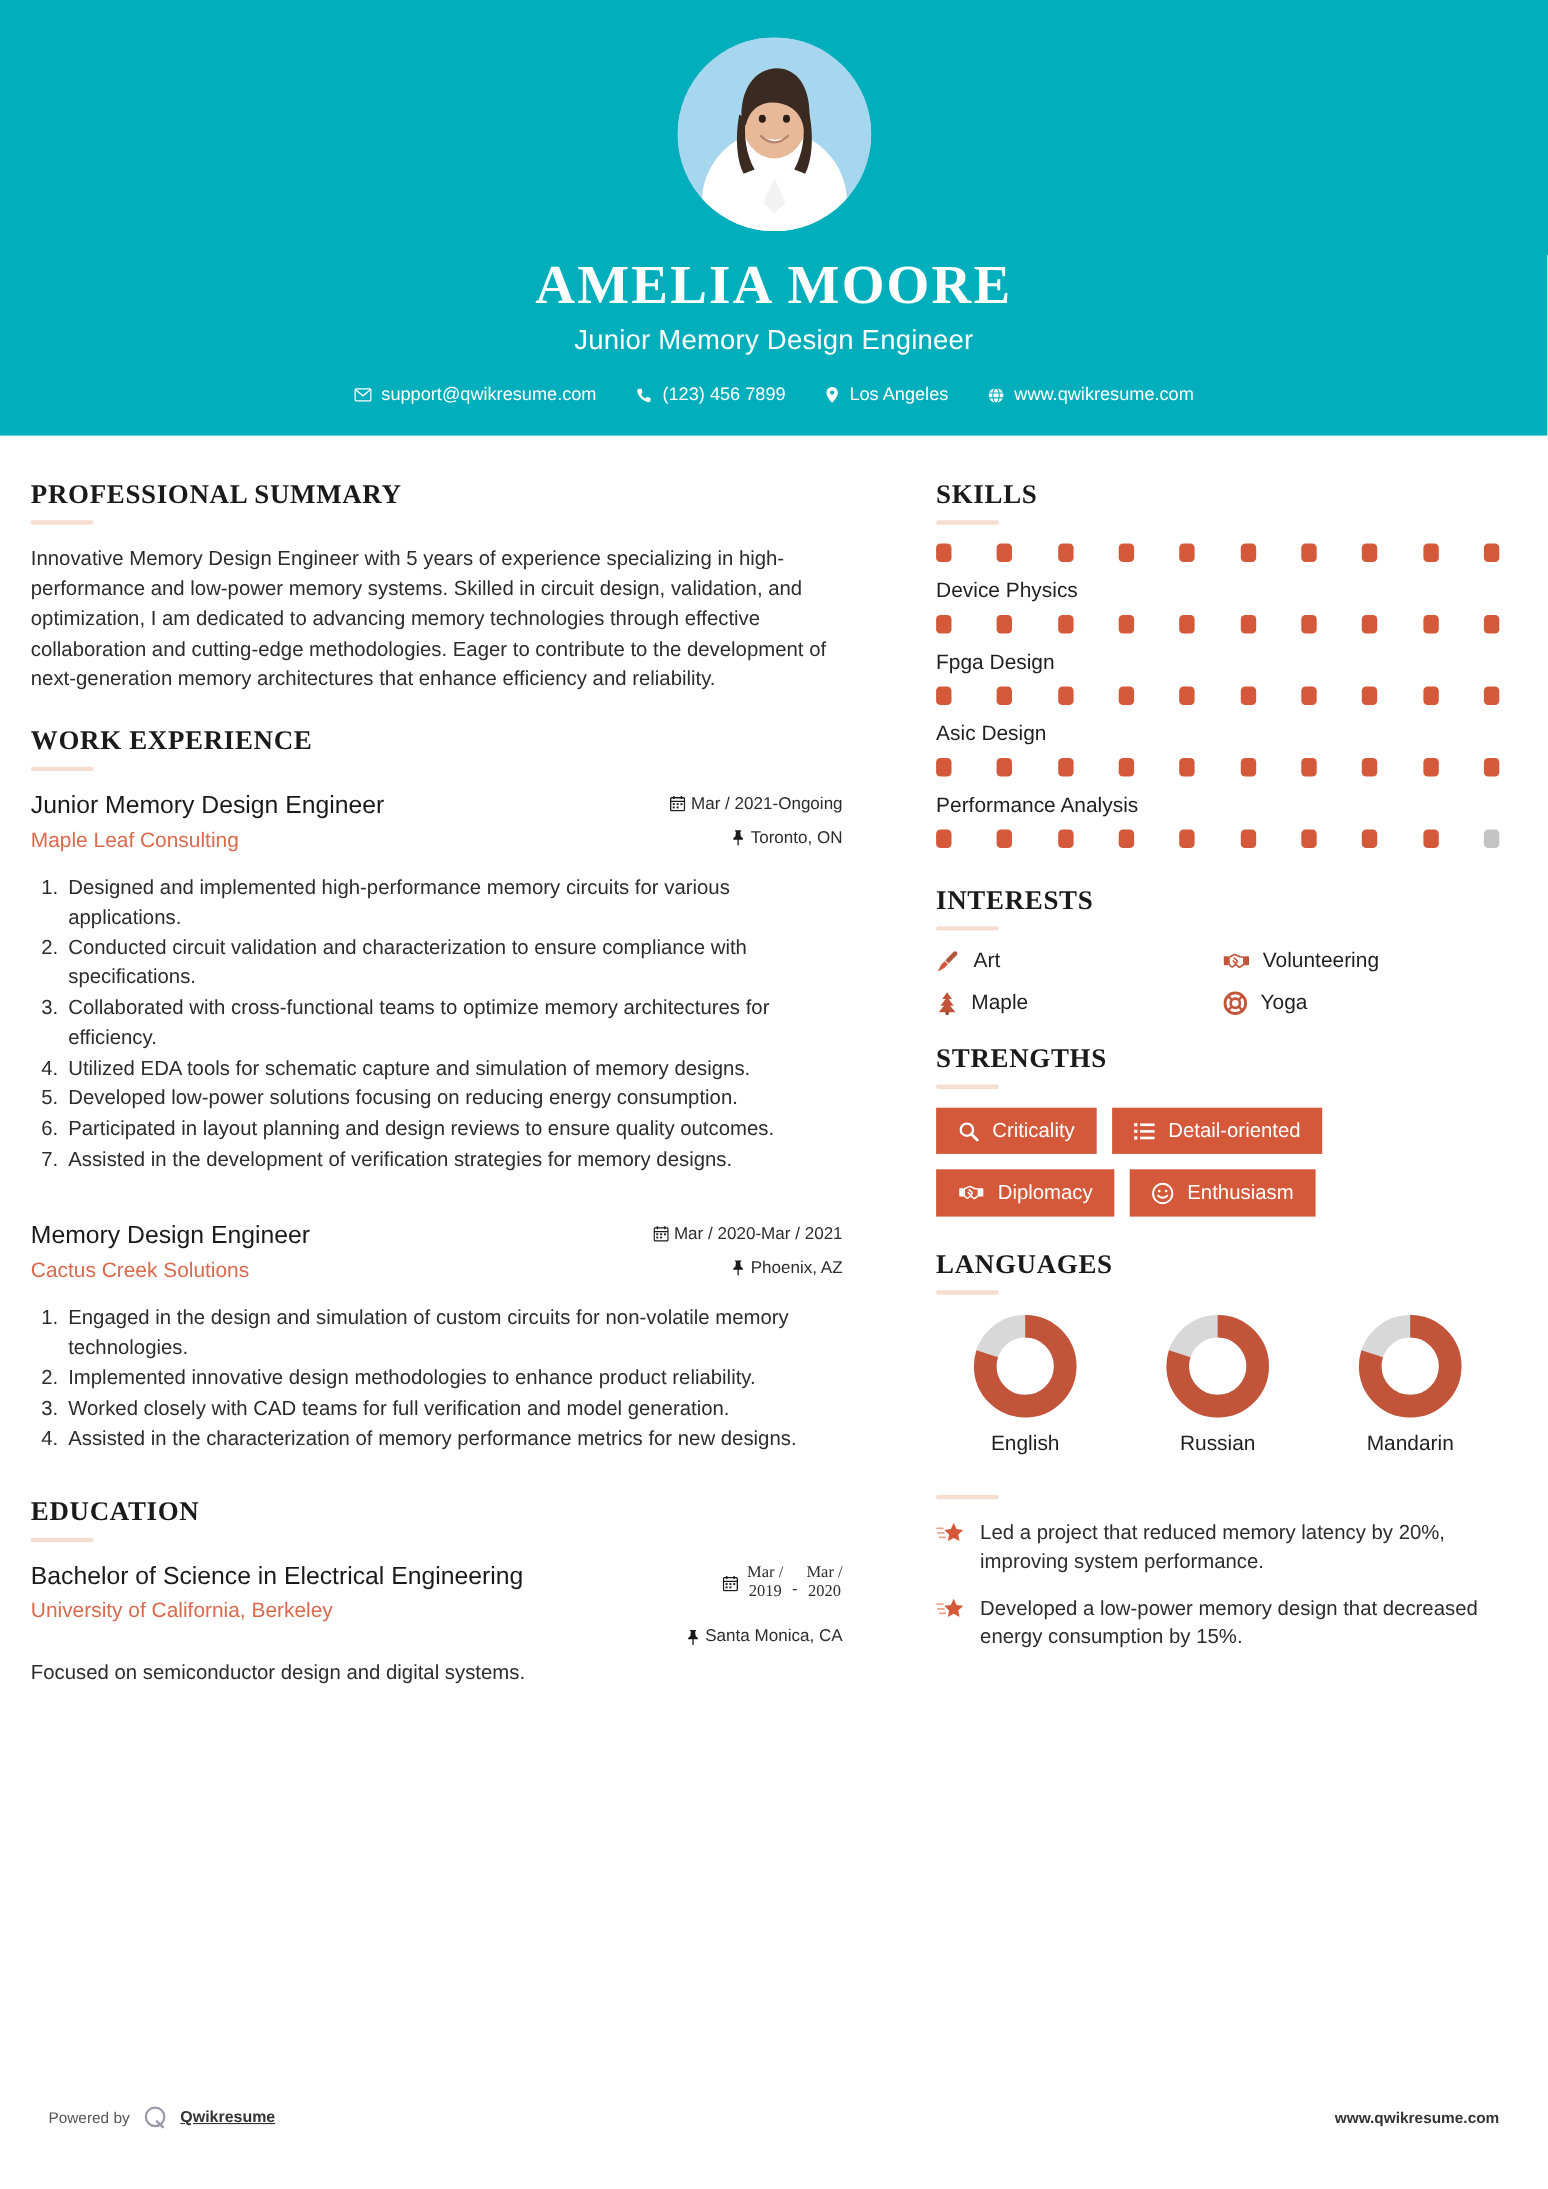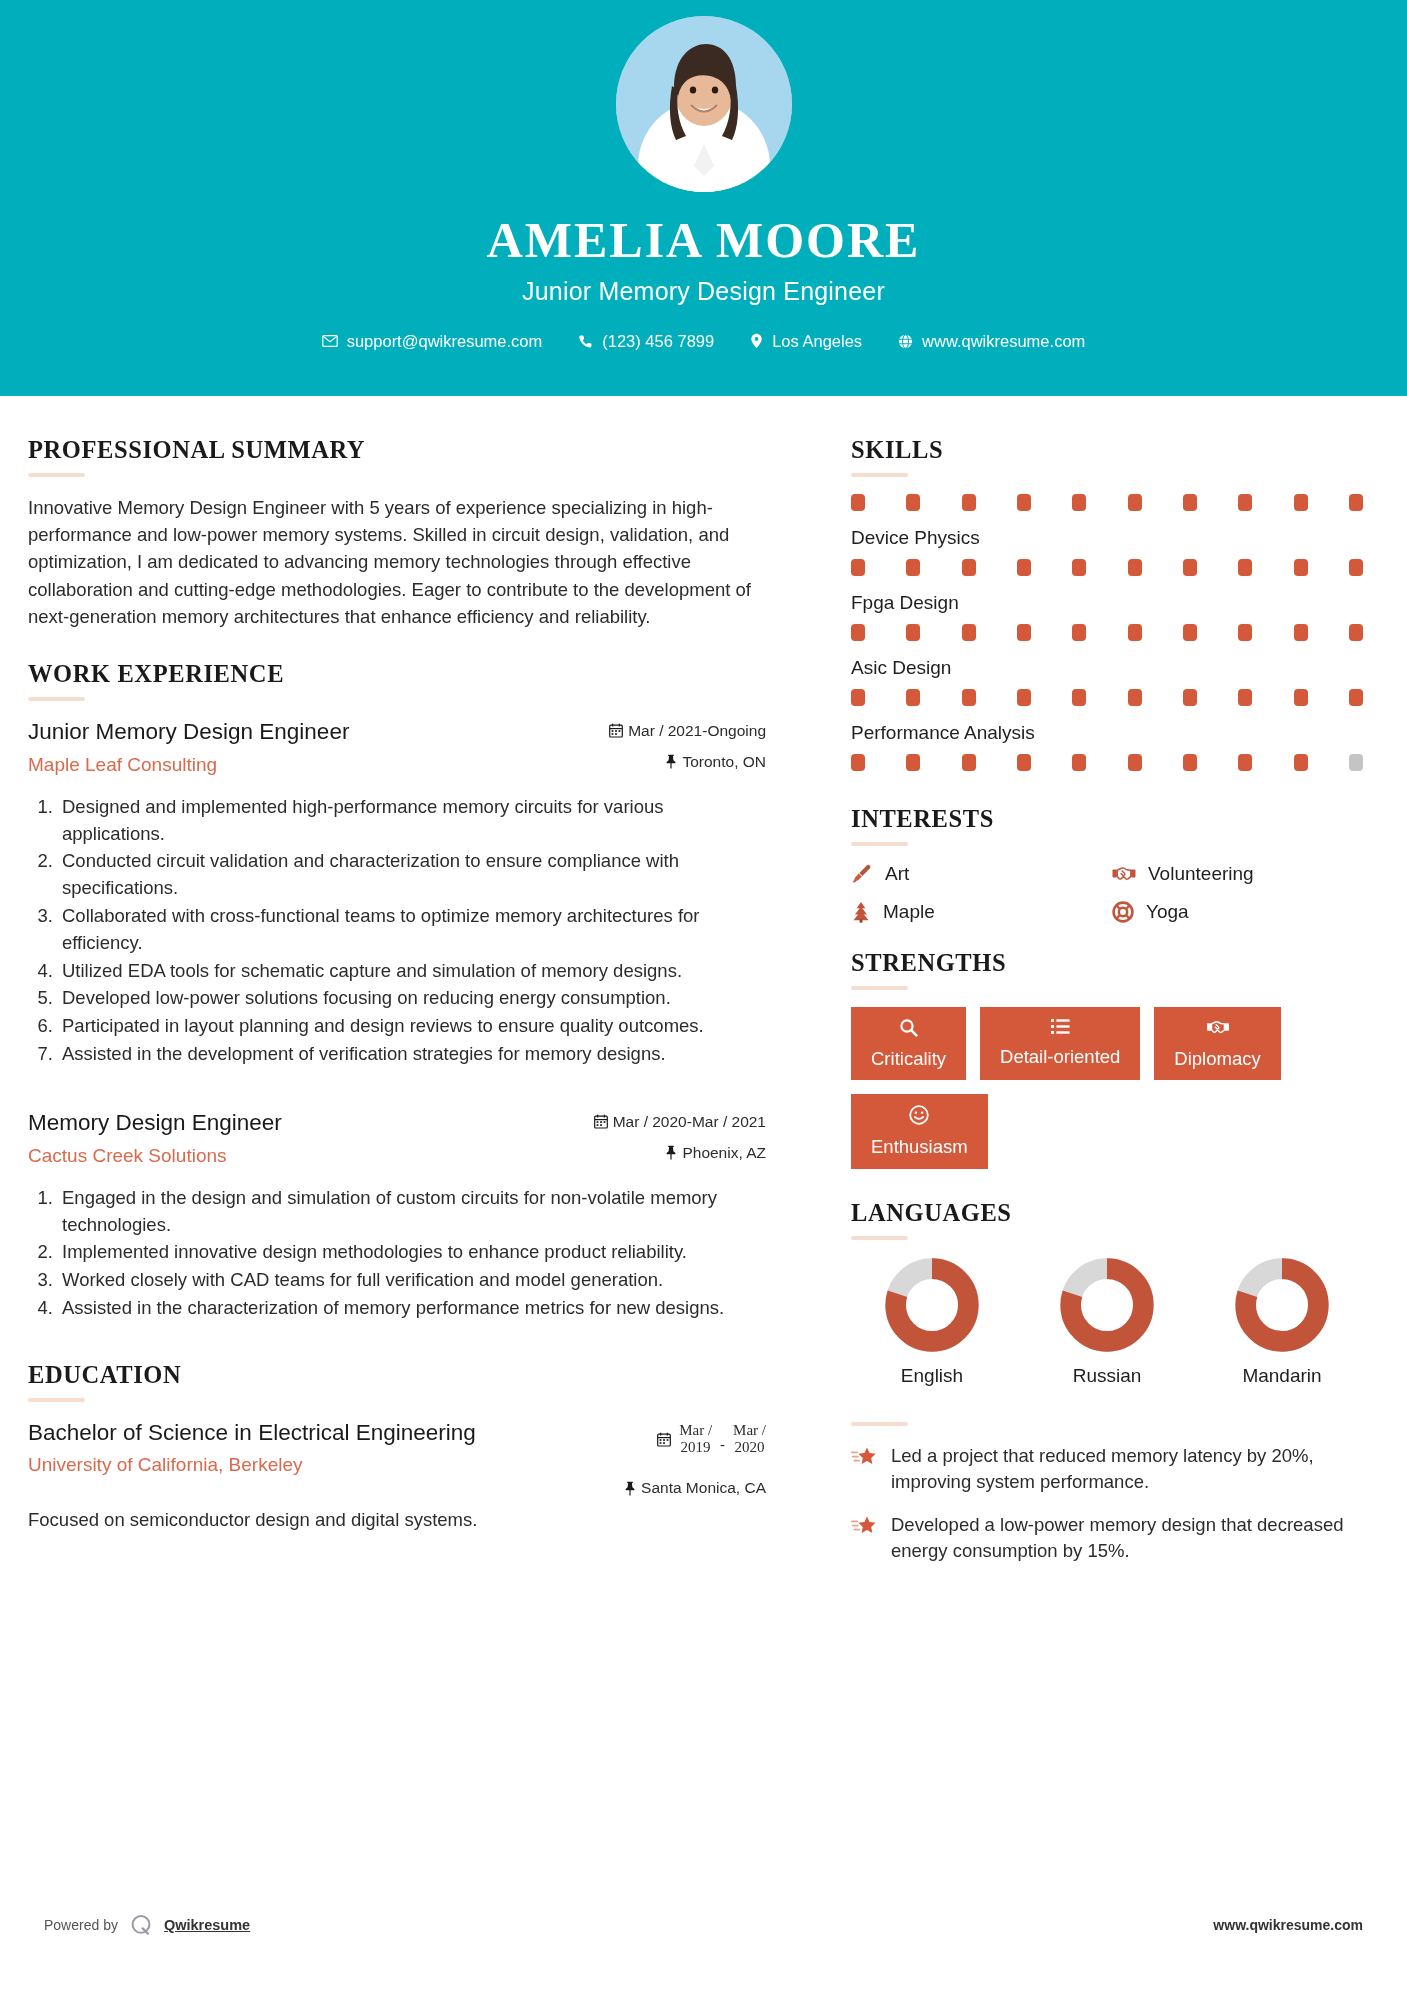--- a/index.html
+++ b/index.html
@@ -18,21 +18,21 @@
     background: #ffffff;
     overflow: hidden;
   }
 
   
   .header {
     background: #00AFBB;
     height: 396px;
     width: 100%;
     text-align: center;
-    padding-top: 16px;
+    padding-top: 34px;
     position: relative;
   }
 
   .avatar-wrap {
     width: 176px;
     height: 176px;
     margin: 0 auto;
     border-radius: 50%;
     overflow: hidden;
     background: #9fd3ea;
@@ -231,21 +231,20 @@
   .chips { display: flex; flex-wrap: wrap; gap: 14px; margin-top: 4px; }
   .chip {
     background: #d4593a;
     color: #ffffff;
     font-size: 18.5px;
     padding: 11px 20px;
     display: flex;
     align-items: center;
     gap: 12px;
     line-height: 1.1;
-    flex-direction: column;
   }
   .chip svg { display: block; flex: 0 0 auto; }
 
   
   .langs {
     display: flex;
     justify-content: space-between;
     margin-top: 10px;
     padding: 0 6px;
   }

